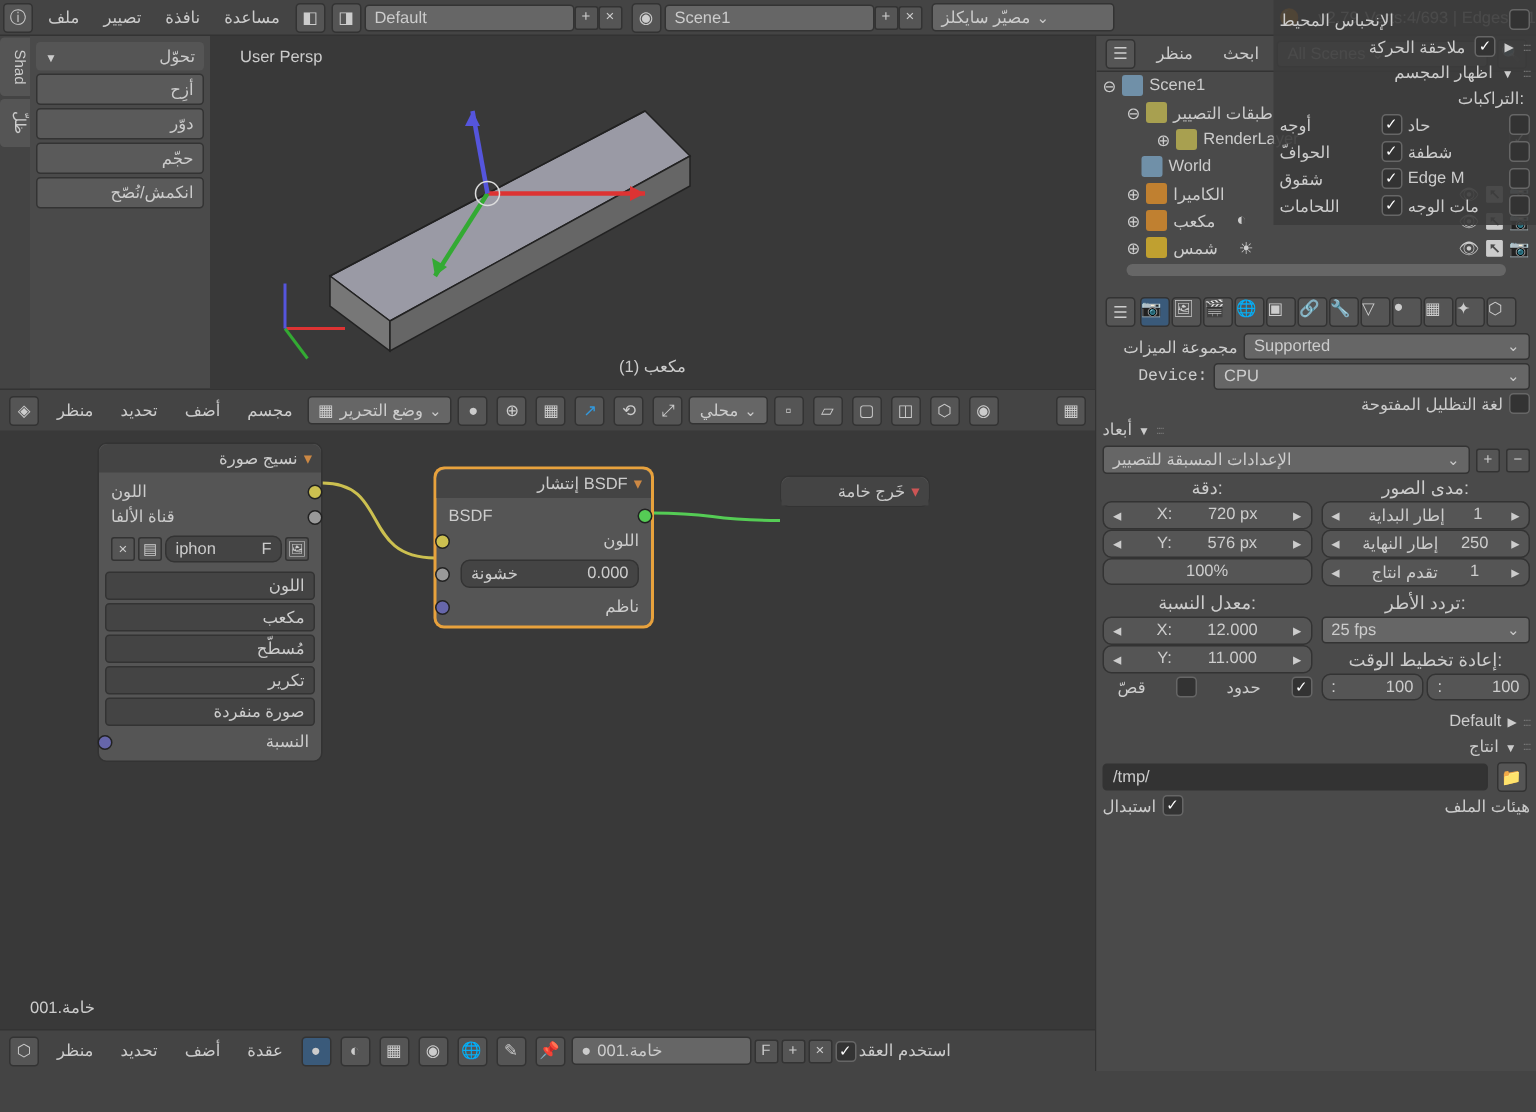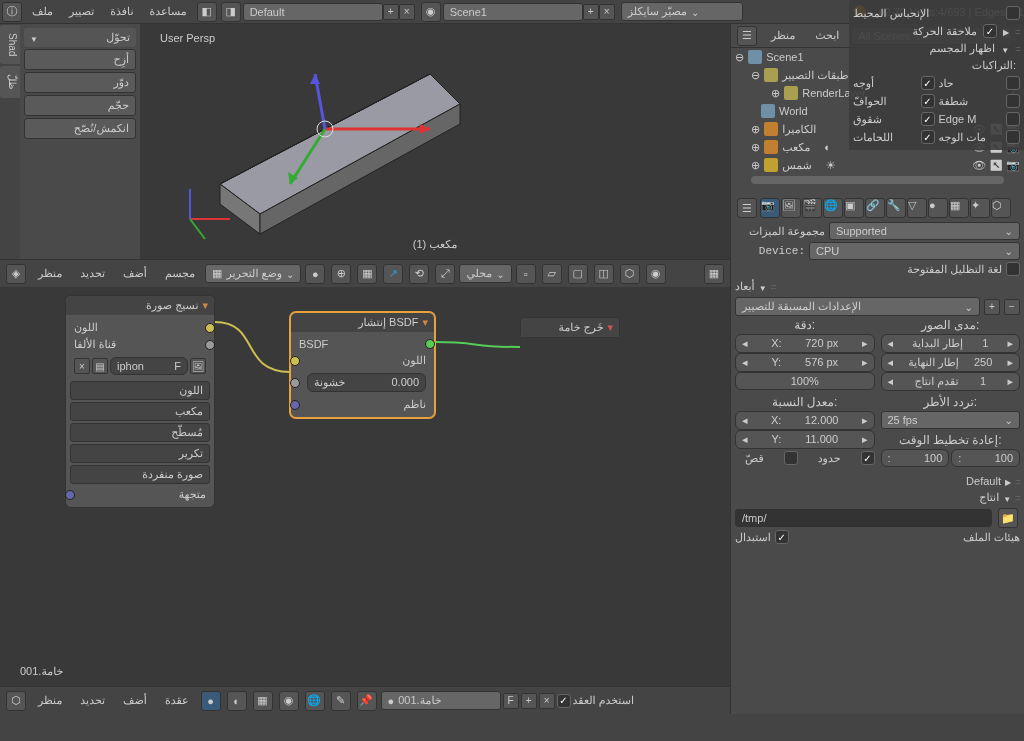--- a/index.html
+++ b/index.html
@@ -255,21 +255,21 @@
               </div>
         <div class="small-btn">🖼</div>
       </div>
       <div class="node-dropdown">اللون</div>
       <div class="node-dropdown">مكعب</div>
       <div class="node-dropdown">مُسطّح</div>
       <div class="node-dropdown">تكرير</div>
       <div class="node-dropdown">صورة منفردة</div>
       <div class="node-row">
               <div class="socket in blue"></div>
-              <span style="margin-left:auto">متجهة</span>
+              <span style="margin-left:auto">النسبة</span>
             </div>
     </div>
   </div>
 
   <div class="node selected" style="left:290px;top:25px;width:145px">
     <div class="node-header">
             <span>إنتشار BSDF</span>
             <span style="color:#c84">▾</span>
           </div>
     <div class="node-body">

